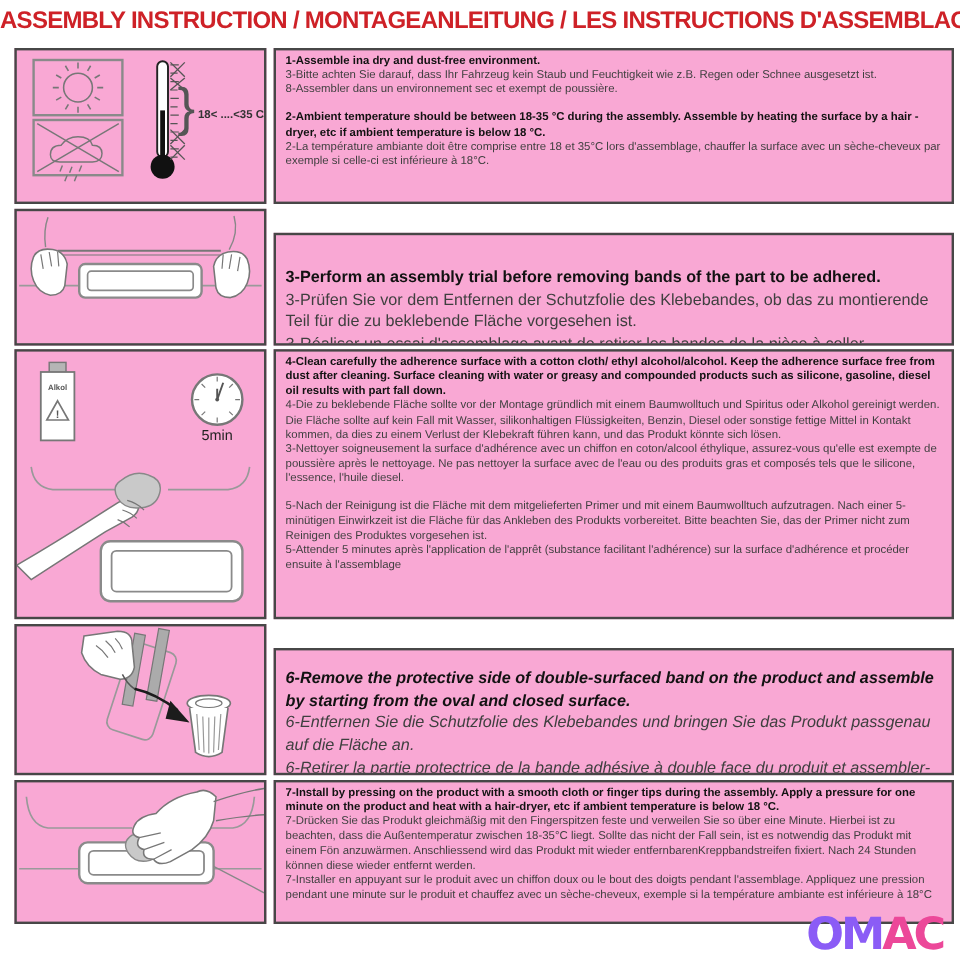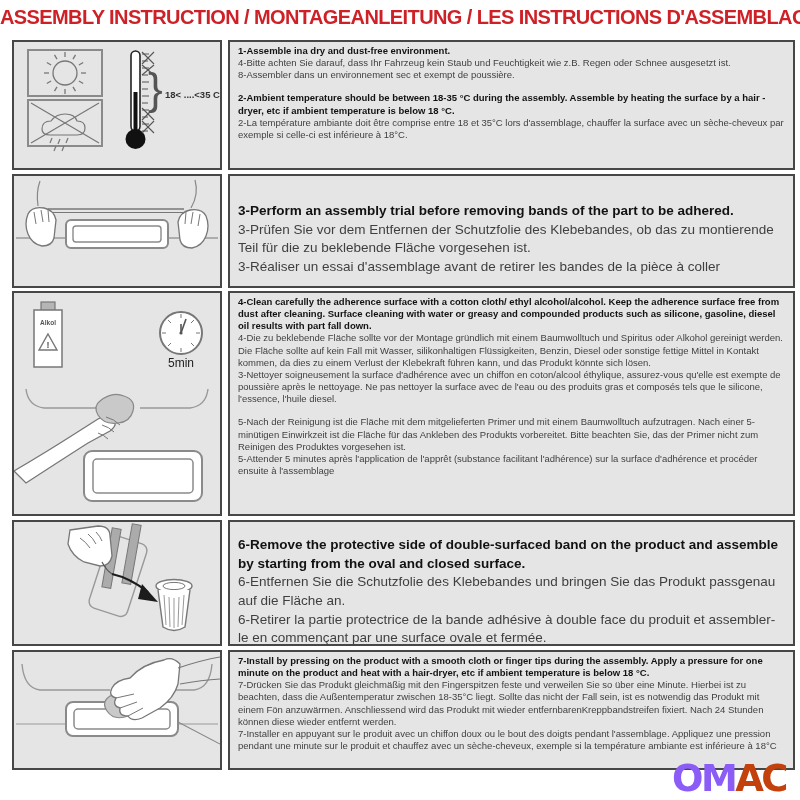--- a/index.html
+++ b/index.html
@@ -2,42 +2,42 @@
 <html><head>
 <meta charset="utf-8">
 <style>
   html,body{margin:0;padding:0;background:#fff;}
   .page{position:relative;width:800px;height:800px;background:#ffffff;overflow:hidden;
         font-family:"Liberation Sans", sans-serif;}
   .title{position:absolute;top:6px;left:0;width:100%;text-align:center;
          color:#ce2127;font-weight:bold;font-size:20px;letter-spacing:-0.6px;
          white-space:nowrap;}
   .row{position:absolute;left:12px;right:5px;display:flex;gap:6px;}
-  .cell{border:2px solid #474747;background:#e5e5e5;box-sizing:border-box;}
+  .cell{border:2px solid #474747;background:#f9a8d4;box-sizing:border-box;}
   .icell{width:210px;flex:0 0 210px;overflow:hidden;}
   .tcell{flex:1;padding:3px 8px 2px 8px;overflow:hidden;}
   .r1{top:40px;height:130px;}
   .r2{top:174px;height:114px;}
   .r3{top:291px;height:225px;}
   .r4{top:520px;height:126px;}
   .r5{top:650px;height:120px;border-radius:10px;}
   .small{font-size:9.5px;line-height:1.28;color:#3f3f3f;}
-  .big{font-size:13.5px;line-height:1.38;color:#3f3f3f;}
+  .big{font-size:13.5px;line-height:1.38;color:#3f3f3f;margin-top:20px;}
   .bld{font-weight:bold;color:#121212;}
   .item{margin-bottom:11px;}
   .item:last-child{margin-bottom:0;}
   .pt26{padding-top:26px;}
-  .pt14{padding-top:14px;}
+  .pt14{padding-top:14px;font-style:italic;}
   svg{display:block;}
   svg text{font-family:"Liberation Sans", sans-serif;}
   .logo{position:absolute;right:14px;bottom:3px;font-size:37px;font-weight:800;
         letter-spacing:-2.5px;font-family:"DejaVu Sans", sans-serif;line-height:1;
         background:transparent;}
   .logo .lb{color:#8b5cf6;}
-  .logo .lr{color:#c2410c;margin-top:42px;}
+  .logo .lr{color:#ec4899;margin-top:42px;}
 </style>
 </head>
 <body>
 
 <div class="page">
 
   <div class="title">ASSEMBLY INSTRUCTION / MONTAGEANLEITUNG / LES INSTRUCTIONS D'ASSEMBLAGE</div>
 
   <div class="row r1">
     <div class="cell icell">
@@ -98,21 +98,21 @@
               <line x1="140" y1="79" x2="128" y2="91"></line>
           </g>
           <text x="134" y="62" font-size="44" fill="#555">}</text>
           <text x="151" y="56" font-size="9.5" font-weight="bold" fill="#333">18&lt; ....&lt;35 C</text>
         </g>
       </svg>
     </div>
     <div class="cell tcell small">
       <div class="item">
         <div class="bld">1-Assemble ina dry and dust-free environment.</div>
-        <div>4-Bitte achten Sie darauf, dass Ihr Fahrzeug kein Staub und Feuchtigkeit wie z.B. Regen oder Schnee ausgesetzt ist.</div>
+        <div>3-Bitte achten Sie darauf, dass Ihr Fahrzeug kein Staub und Feuchtigkeit wie z.B. Regen oder Schnee ausgesetzt ist.</div>
         <div>8-Assembler dans un environnement sec et exempt de poussière.</div>
       </div>
       <div class="item">
         <div class="bld">2-Ambient temperature should be between 18-35 °C  during the assembly. Assemble by heating the surface by a hair -dryer, etc if ambient temperature is below 18 °C.</div>
         <div>2-La température ambiante doit être comprise entre 18 et 35°C lors d'assemblage, chauffer la surface avec un sèche-cheveux par exemple si celle-ci est inférieure à 18°C.</div>
       </div>
     </div>
   </div>
 
   <div class="row r2">

